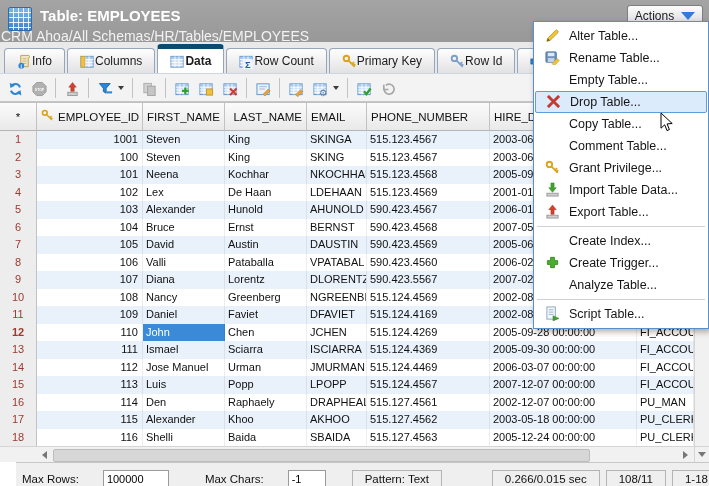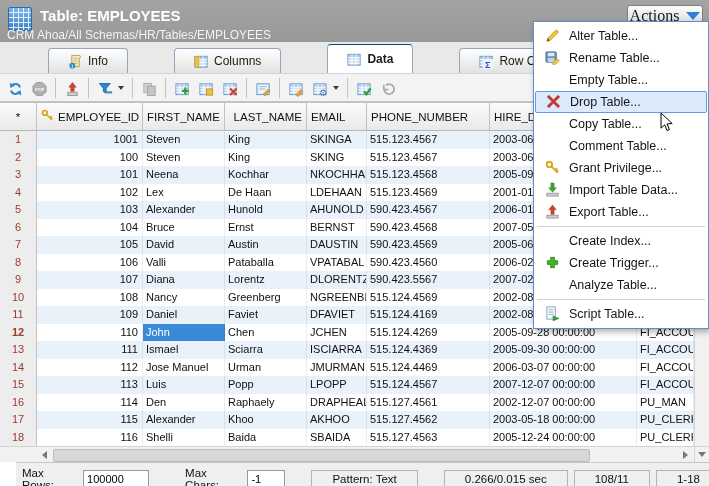--- a/index.html
+++ b/index.html
@@ -9,35 +9,35 @@
   
   .titlebar{position:absolute;left:0;top:0;width:709px;height:42px;
             background:linear-gradient(#a4a4a4,#989898);padding-left:21px;}
   .title-icon{position:absolute;left:8px;top:7px;width:22px;height:22px;
               border:1px solid #2b6cb0;border-radius:2px;
               background:
                 repeating-linear-gradient(to right,transparent 0 4px,rgba(255,255,255,.85) 4px 5px),
                 repeating-linear-gradient(to bottom,transparent 0 4px,rgba(255,255,255,.85) 4px 5px),
                 linear-gradient(#7db6ec,#3c82c8);}
   .win-title{position:absolute;left:40px;top:7px;font-size:15px;font-weight:bold;color:#fff;}
-  .breadcrumb{position:absolute;left:7px;top:28px;font-size:12px;color:#f2f2f2;}
+  .breadcrumb{position:absolute;left:1px;top:28px;font-size:14px;color:#f2f2f2;}
   .actions-btn{position:absolute;left:627px;top:5px;width:76px;height:21px;
                background:linear-gradient(#fdfdfd,#d9d9d9);border:1px solid #7e7e7e;
                border-radius:3px;display:flex;align-items:center;justify-content:center;
-               gap:7px;font-size:16px;color:#1a1a1a;box-sizing:border-box;cursor:default;font-family:Liberation Serif, serif;}
+               gap:7px;font-size:12px;color:#1a1a1a;box-sizing:border-box;cursor:default;}
   .actions-caret{width:0;height:0;border-left:7px solid transparent;border-right:7px solid transparent;
                  border-top:8px solid #2b7fd4;}
   
   .tabbar{position:absolute;left:0;top:42px;width:709px;height:31px;background:#e9e9e9;
           display:flex;align-items:flex-end;padding-left:4px;gap:2px;box-sizing:border-box;}
-  .tab{height:25px;display:flex;align-items:center;gap:5px;padding:0 19px;
+  .tab{height:25px;display:flex;align-items:center;padding:0 12px;
        border:1px solid #96a6ba;border-bottom:none;border-radius:4px 4px 0 0;
        background:linear-gradient(#fefefe,#e2e2e2);font-size:12px;color:#1c1c1c;
-       box-sizing:border-box;white-space:nowrap;margin-left:44px;}
-  .tab.sel{background:#fff;height:29px;font-weight:bold;border-top:1px solid #0c4a6e;}
+       box-sizing:border-box;white-space:nowrap;}
+  .tab.sel{background:#fff;height:29px;font-weight:bold;border-top:5px solid #0c4a6e;}
   .ticon{width:15px;height:15px;display:inline-flex;}
   .ticon svg{width:15px;height:15px;}
   
   .toolbar{position:absolute;left:0;top:73px;width:709px;height:29px;background:#f3f3f3;
            border-top:1px solid #cdd7e2;border-bottom:1px solid #c6c6c6;box-sizing:border-box;
            display:flex;align-items:center;padding-left:3px;}
   .tbtn{width:24px;height:24px;display:flex;align-items:center;justify-content:center;
         border-radius:3px;position:relative;}
   .tbtn svg{width:18px;height:18px;}
   .tbtn.dis{opacity:.85;}
@@ -81,21 +81,21 @@
   .arr-l{width:0;height:0;border-top:4px solid transparent;border-bottom:4px solid transparent;border-right:5px solid #777;}
   .arr-r{width:0;height:0;border-top:4px solid transparent;border-bottom:4px solid transparent;border-left:5px solid #777;}
   .arr-d{width:0;height:0;border-left:4px solid transparent;border-right:4px solid transparent;border-top:5px solid #777;}
   
   .statusbar{position:absolute;left:16px;top:462px;width:709px;height:32px;background:#efefef;
              border-top:1px solid #c6c6c6;box-sizing:border-box;display:flex;align-items:center;
              font-size:11.5px;color:#111;padding:0 4px;gap:20px;}
   .sb-label{margin:0 4px 0 2px;}
   .sb-input{height:16px;border:1px solid #9a9a9a;background:#fff;font-size:11px;
             font-family:"Liberation Sans",sans-serif;padding:0 3px;box-sizing:content-box;}
-  .sb-box{border:1px solid #b4b4b4;padding:2px 20px;margin-left:6px;white-space:nowrap;}
+  .sb-box{border:1px solid #b4b4b4;padding:2px 12px;margin-left:6px;white-space:nowrap;}
   .sb-right{margin-left:auto;display:flex;align-items:flex-end;}
   
   .menu{position:absolute;left:533px;top:21px;width:176px;background:#fff;
         border:1px solid #5a8fc8;box-shadow:2px 3px 6px rgba(0,0,0,0.3);
         padding:3px 0;z-index:50;box-sizing:border-box;}
   .mitem{height:22px;display:flex;align-items:center;font-size:12.5px;color:#151515;
          padding-left:6px;box-sizing:border-box;text-align:right;}
   .micon{width:24px;height:16px;display:inline-flex;justify-content:center;flex:none;}
   .micon svg{width:15px;height:15px;}
   .mlabel{padding-left:5px;white-space:nowrap;}

